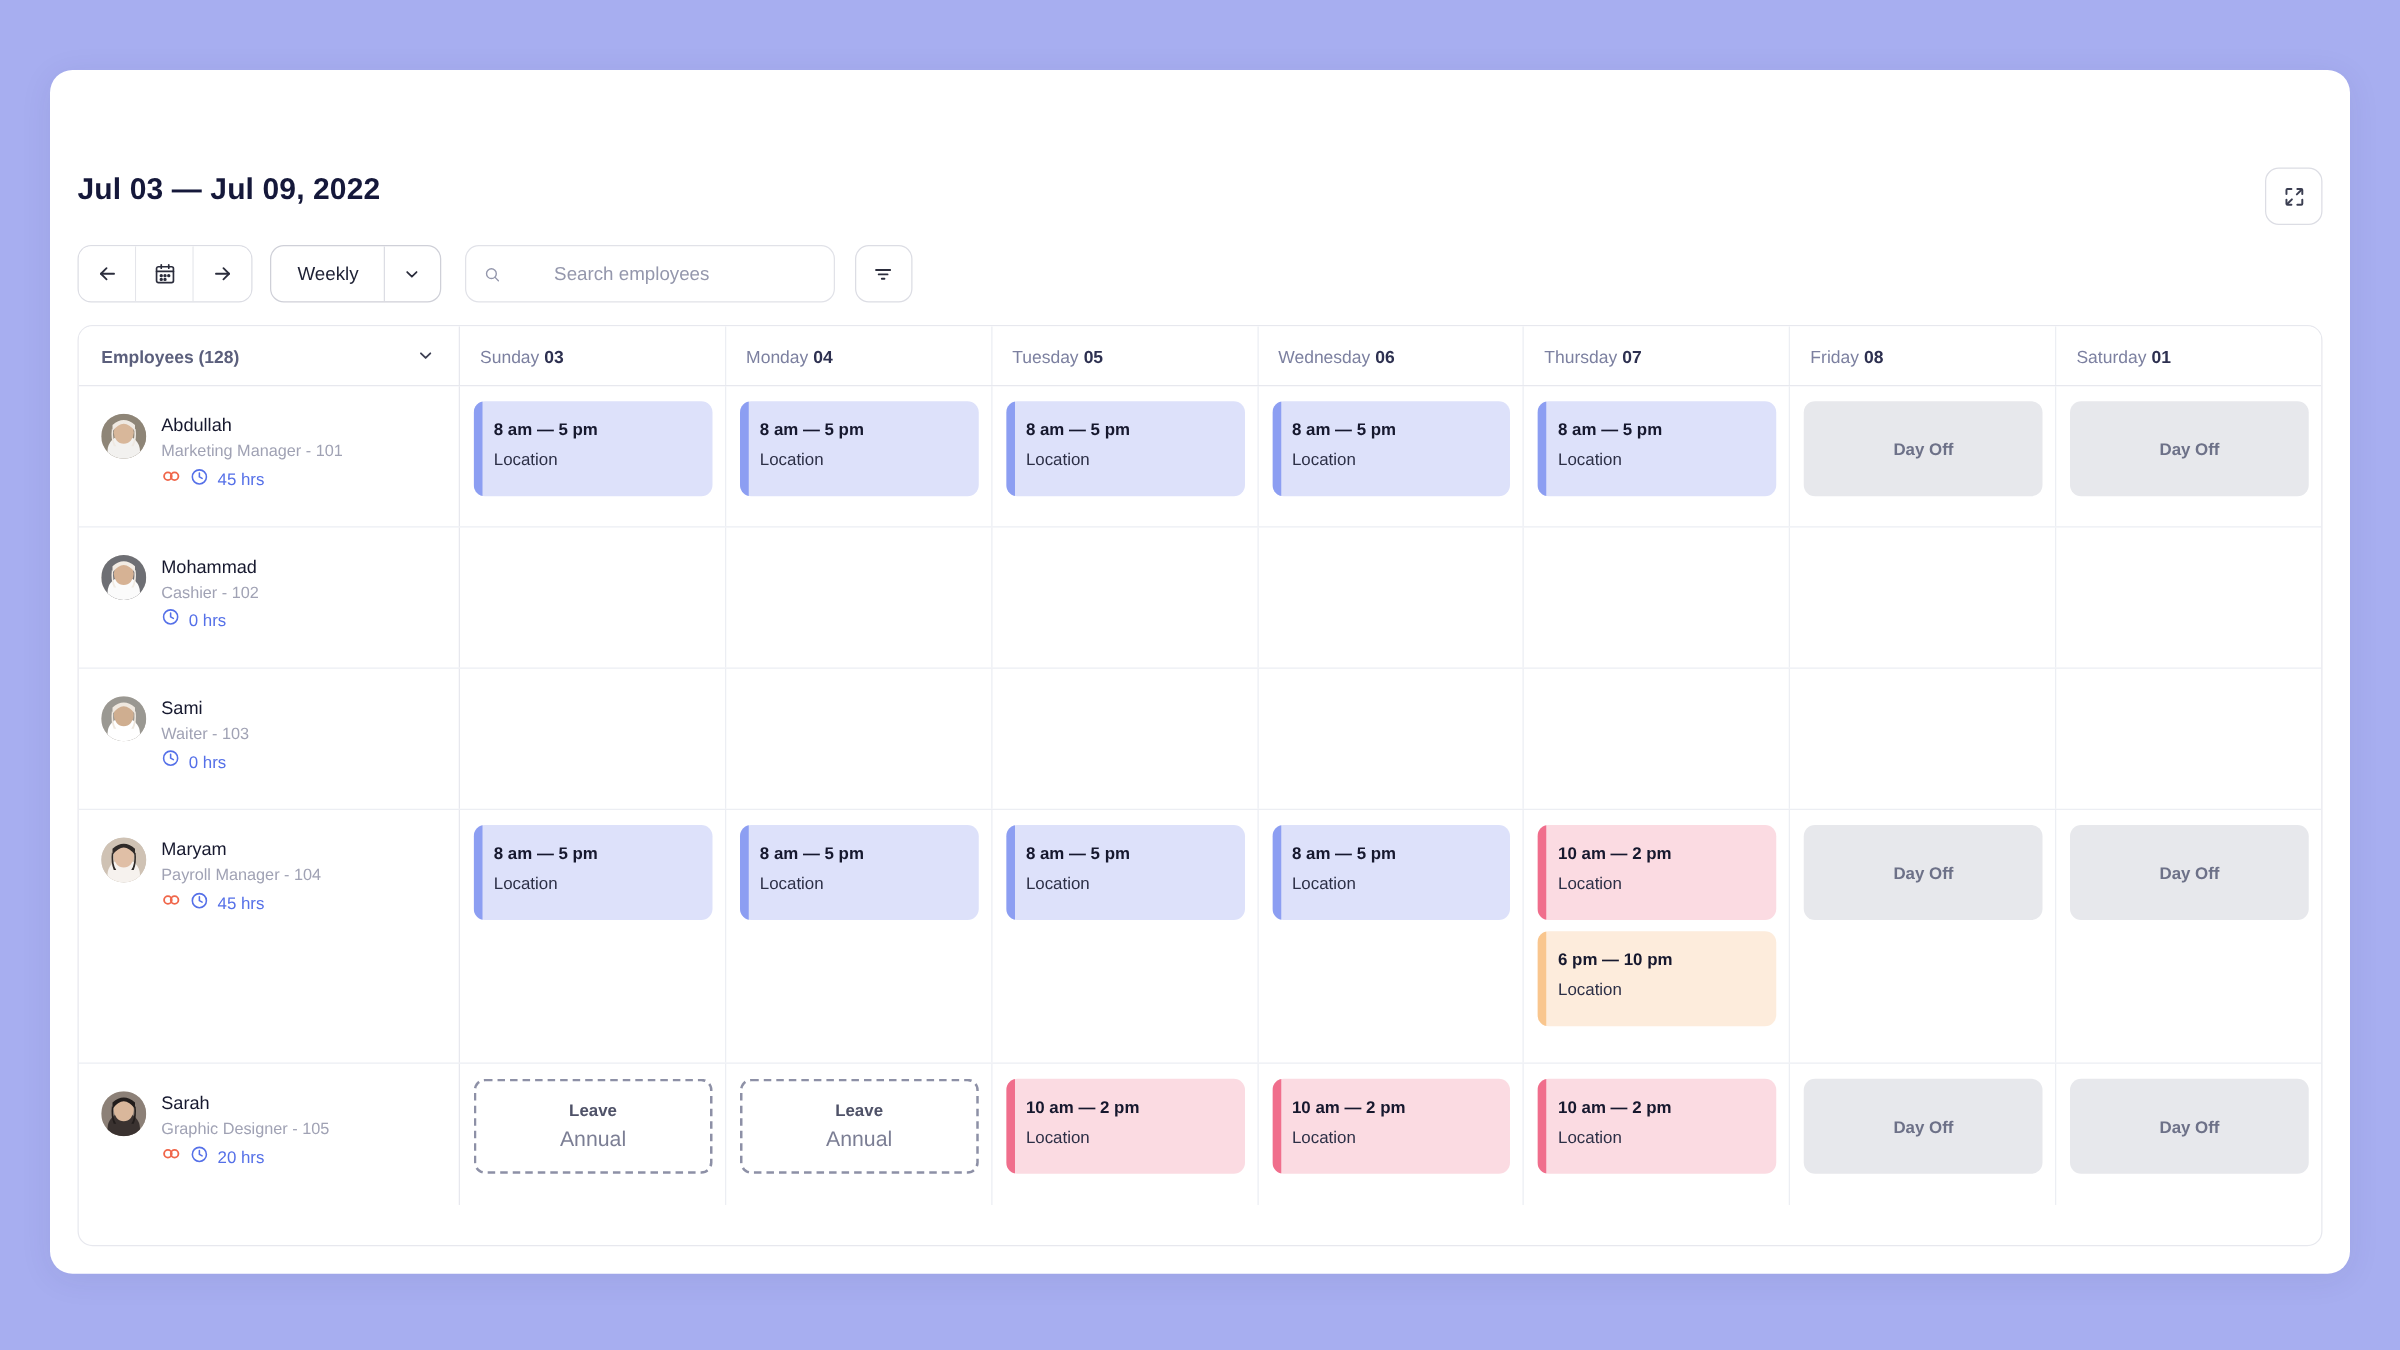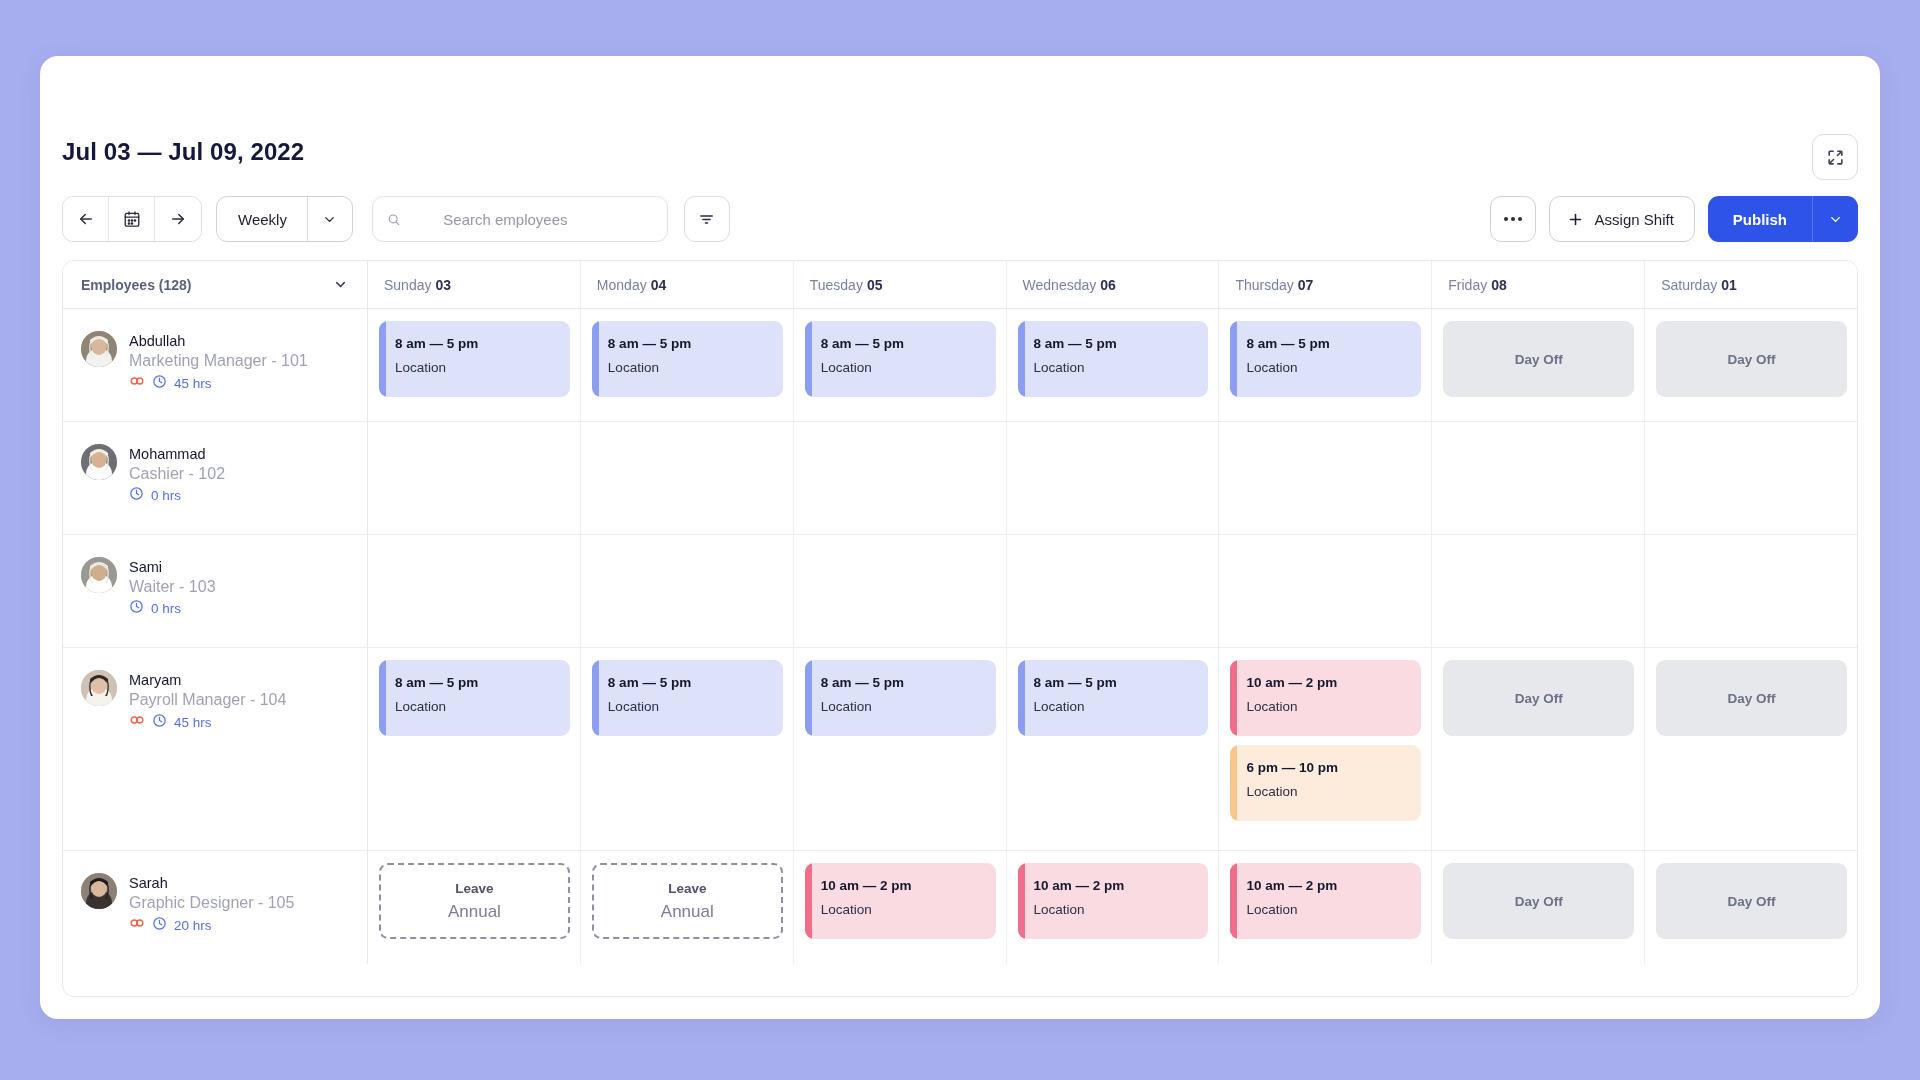--- a/index.html
+++ b/index.html
@@ -317,21 +317,21 @@
   .avatar svg { display: block; width: 36px; height: 36px; }
 
   .emp-meta { padding-top: 1px; }
   .emp-name {
     font-size: 14.5px;
     color: #16182e;
     font-weight: 500;
     line-height: 19px;
   }
   .emp-role {
-    font-size: 16px;
+    font-size: 13px;
     color: #a0a2b4;
     line-height: 20px;
     white-space: nowrap;
   }
   .emp-stats {
     display: flex;
     align-items: center;
     gap: 7px;
     margin-top: 2px;
   }
@@ -483,44 +483,20 @@
 
         <button class="filter-btn">
           <svg width="17" height="17" viewBox="0 0 24 24" stroke="#2b2d3c" stroke-width="2.1" stroke-linecap="round">
             <line x1="4" y1="7" x2="20" y2="7"></line>
             <line x1="7" y1="12" x2="17" y2="12"></line>
             <line x1="10.5" y1="17" x2="13.5" y2="17"></line>
           </svg>
         </button>
       </div>
 
-      <div class="tb-right">
-        <button class="more-btn">
-          <span class="dot"></span>
-          <span class="dot"></span>
-          <span class="dot"></span>
-        </button>
-
-        <button class="assign-btn">
-          <svg width="17" height="17" viewBox="0 0 24 24" fill="none" stroke="#1d2033" stroke-width="2.2" stroke-linecap="round">
-            <line x1="12" y1="5" x2="12" y2="19"></line>
-            <line x1="5" y1="12" x2="19" y2="12"></line>
-          </svg>
-          <span>Assign Shift</span>
-        </button>
-
-        <div class="publish-group">
-          <button class="publish-btn">Publish</button>
-          <div class="publish-caret">
-            <svg width="15" height="15" viewBox="0 0 24 24" fill="none" stroke="#ffffff" stroke-width="2.2" stroke-linecap="round" stroke-linejoin="round">
-              <polyline points="6 9 12 15 18 9"></polyline>
-            </svg>
-          </div>
-        </div>
-      </div>
 
     </div>
   </div>
 
   <div class="grid-wrap">
     <div class="grid-head">
       <div class="head-emp">
         <span>Employees (128)</span>
         <svg width="15" height="15" viewBox="0 0 24 24" fill="none" stroke="#3c3f52" stroke-width="2.3" stroke-linecap="round" stroke-linejoin="round">
           <polyline points="6 9 12 15 18 9"></polyline>

